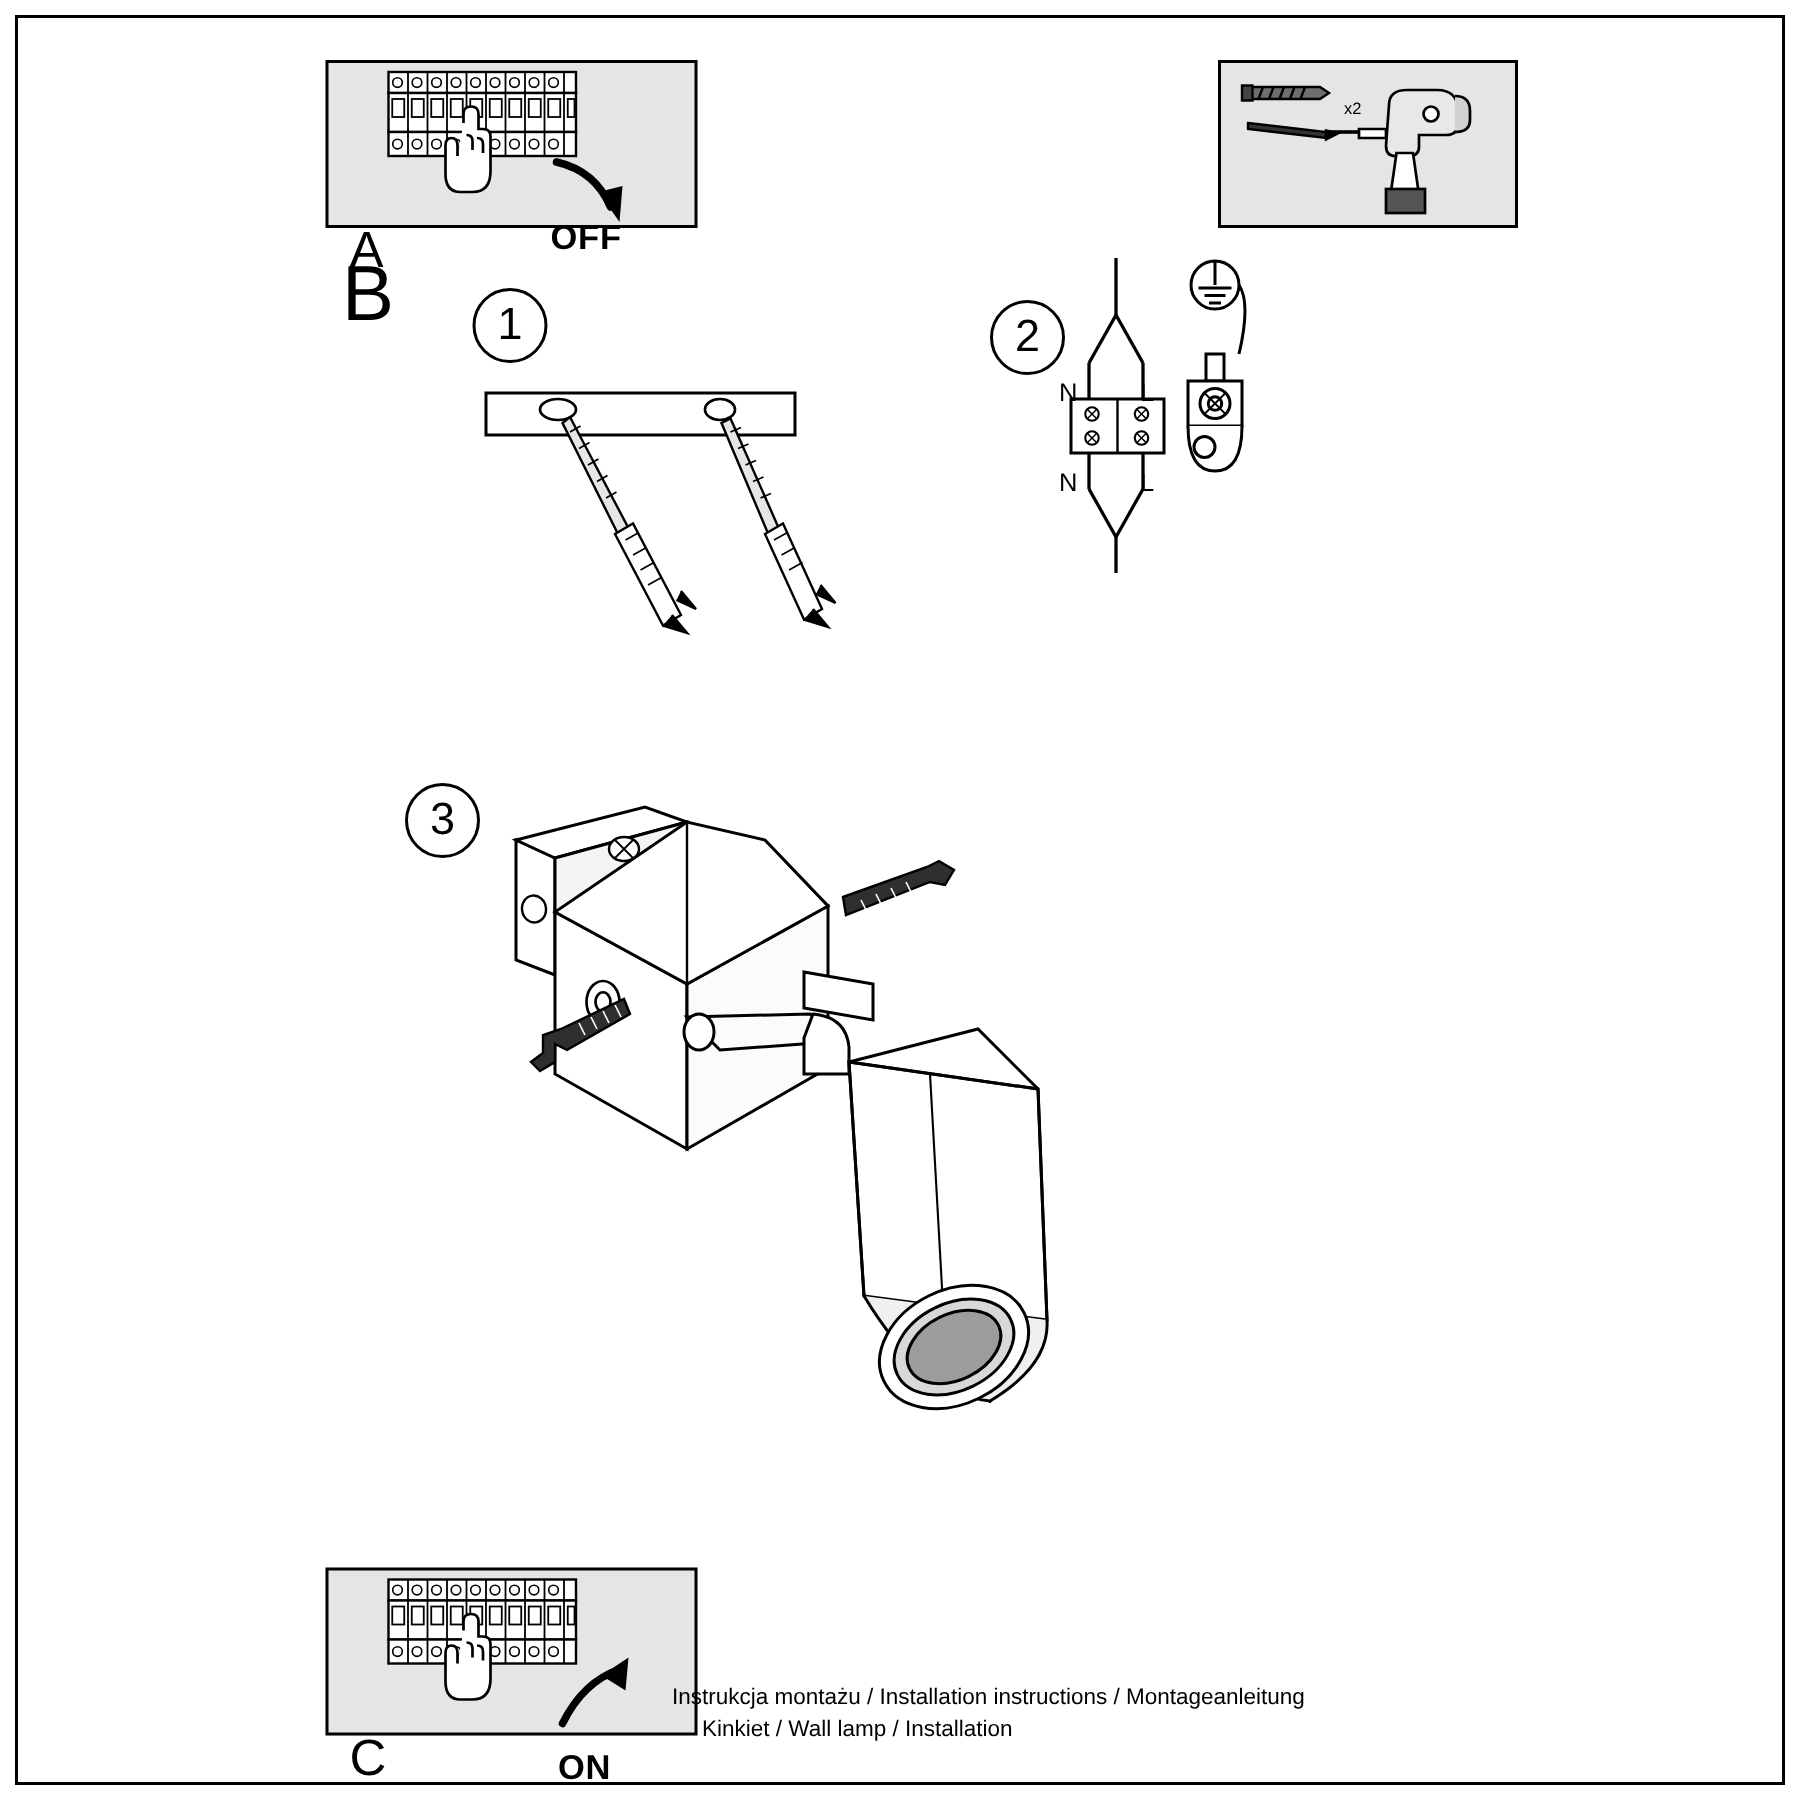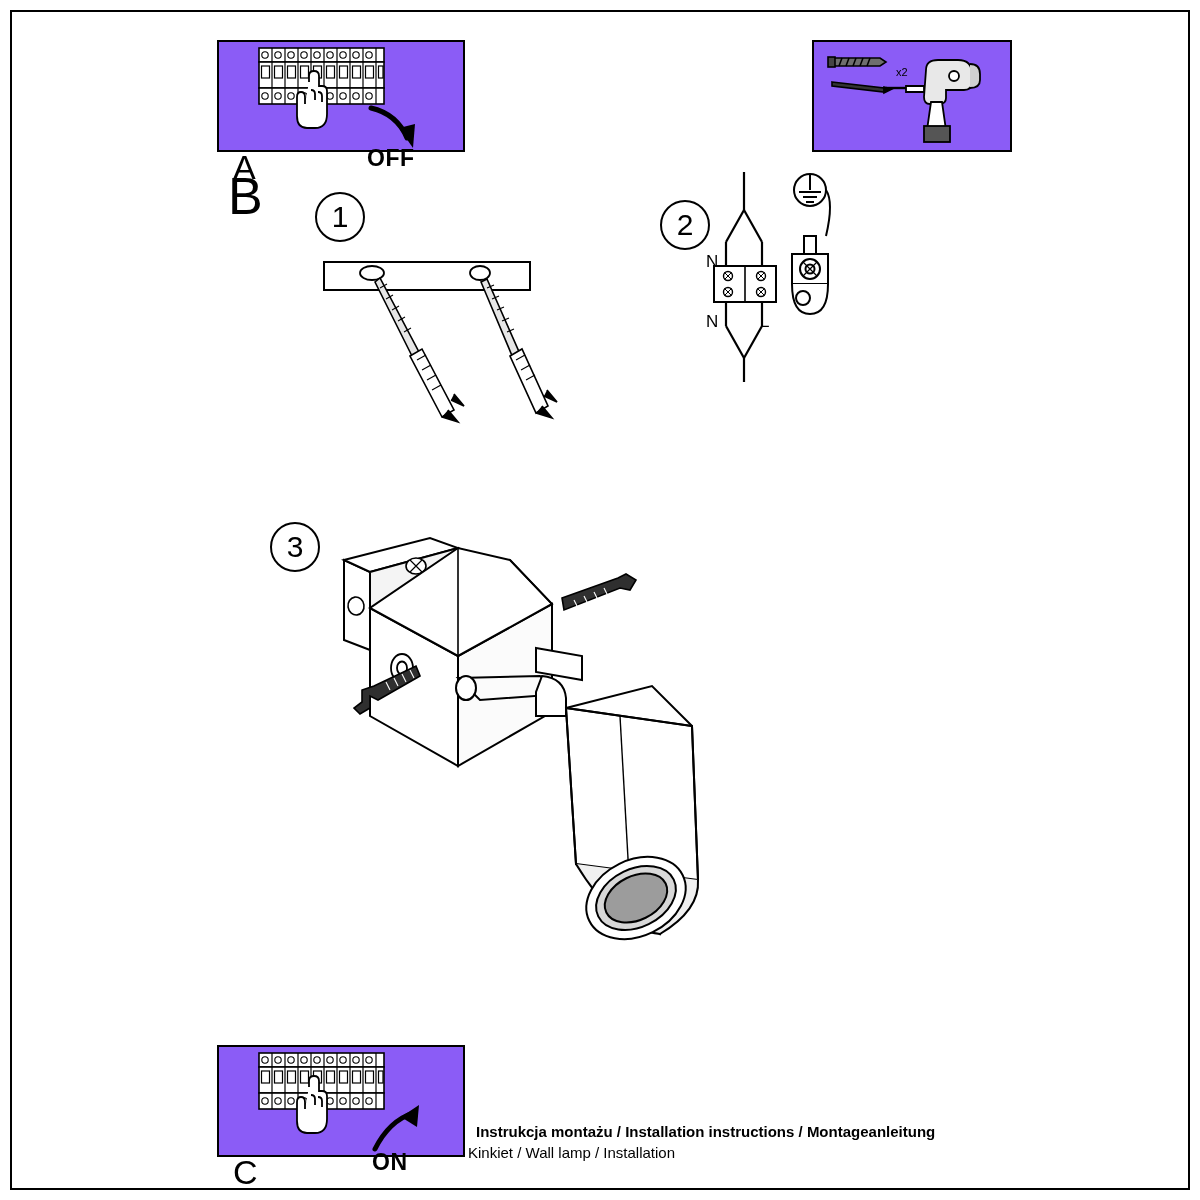--- a/index.html
+++ b/index.html
@@ -26,21 +26,21 @@
     top: 10px;
     width: 1180px;
     height: 1180px;
     border: 2px solid #000;
     box-sizing: border-box;
   }
   .box {
     position: absolute;
     border: 2px solid #000;
     box-sizing: border-box;
-    background: #8b5cf6;
+    background: #e5e5e5;
   }
   .step-letter {
     position: absolute;
     font-size: 34px;
     font-weight: normal;
     line-height: 1;
   }
   .step-letter.big {
     font-size: 52px;
   }
@@ -438,19 +438,19 @@
         </g>
       </svg>
     </div>
     <div class="step-letter" style="left:14px; top:108px;">C</div>
     <div class="abs" style="left:150px; top:56px;">
       <svg width="60" height="52" viewBox="0 0 60 52">
         <path d="M6 46 q14 -28 38 -36" fill="none" stroke="#000" stroke-width="5" stroke-linecap="round"></path>
         <path d="M32 14 L50 2 L48 24 Z" fill="#000"></path>
       </svg>
     </div>
-    <div class="word" style="left:153px; top:102px;">ON</div>
-  </div>
-
-  <div class="footer-text" style="left:476px; top:1120px;font-weight:bold;">Instrukcja montażu / Installation instructions / Montageanleitung</div>
+    <div class="word" style="left:153px; top:118px;">ON</div>
+  </div>
+
+  <div class="footer-text" style="left:448px; top:1120px;">Instrukcja montażu / Installation instructions / Montageanleitung</div>
   <div class="footer-text" style="left:468px; top:1141px;">Kinkiet  / Wall lamp / Installation</div>
 
 </div>
 
 </body></html>

